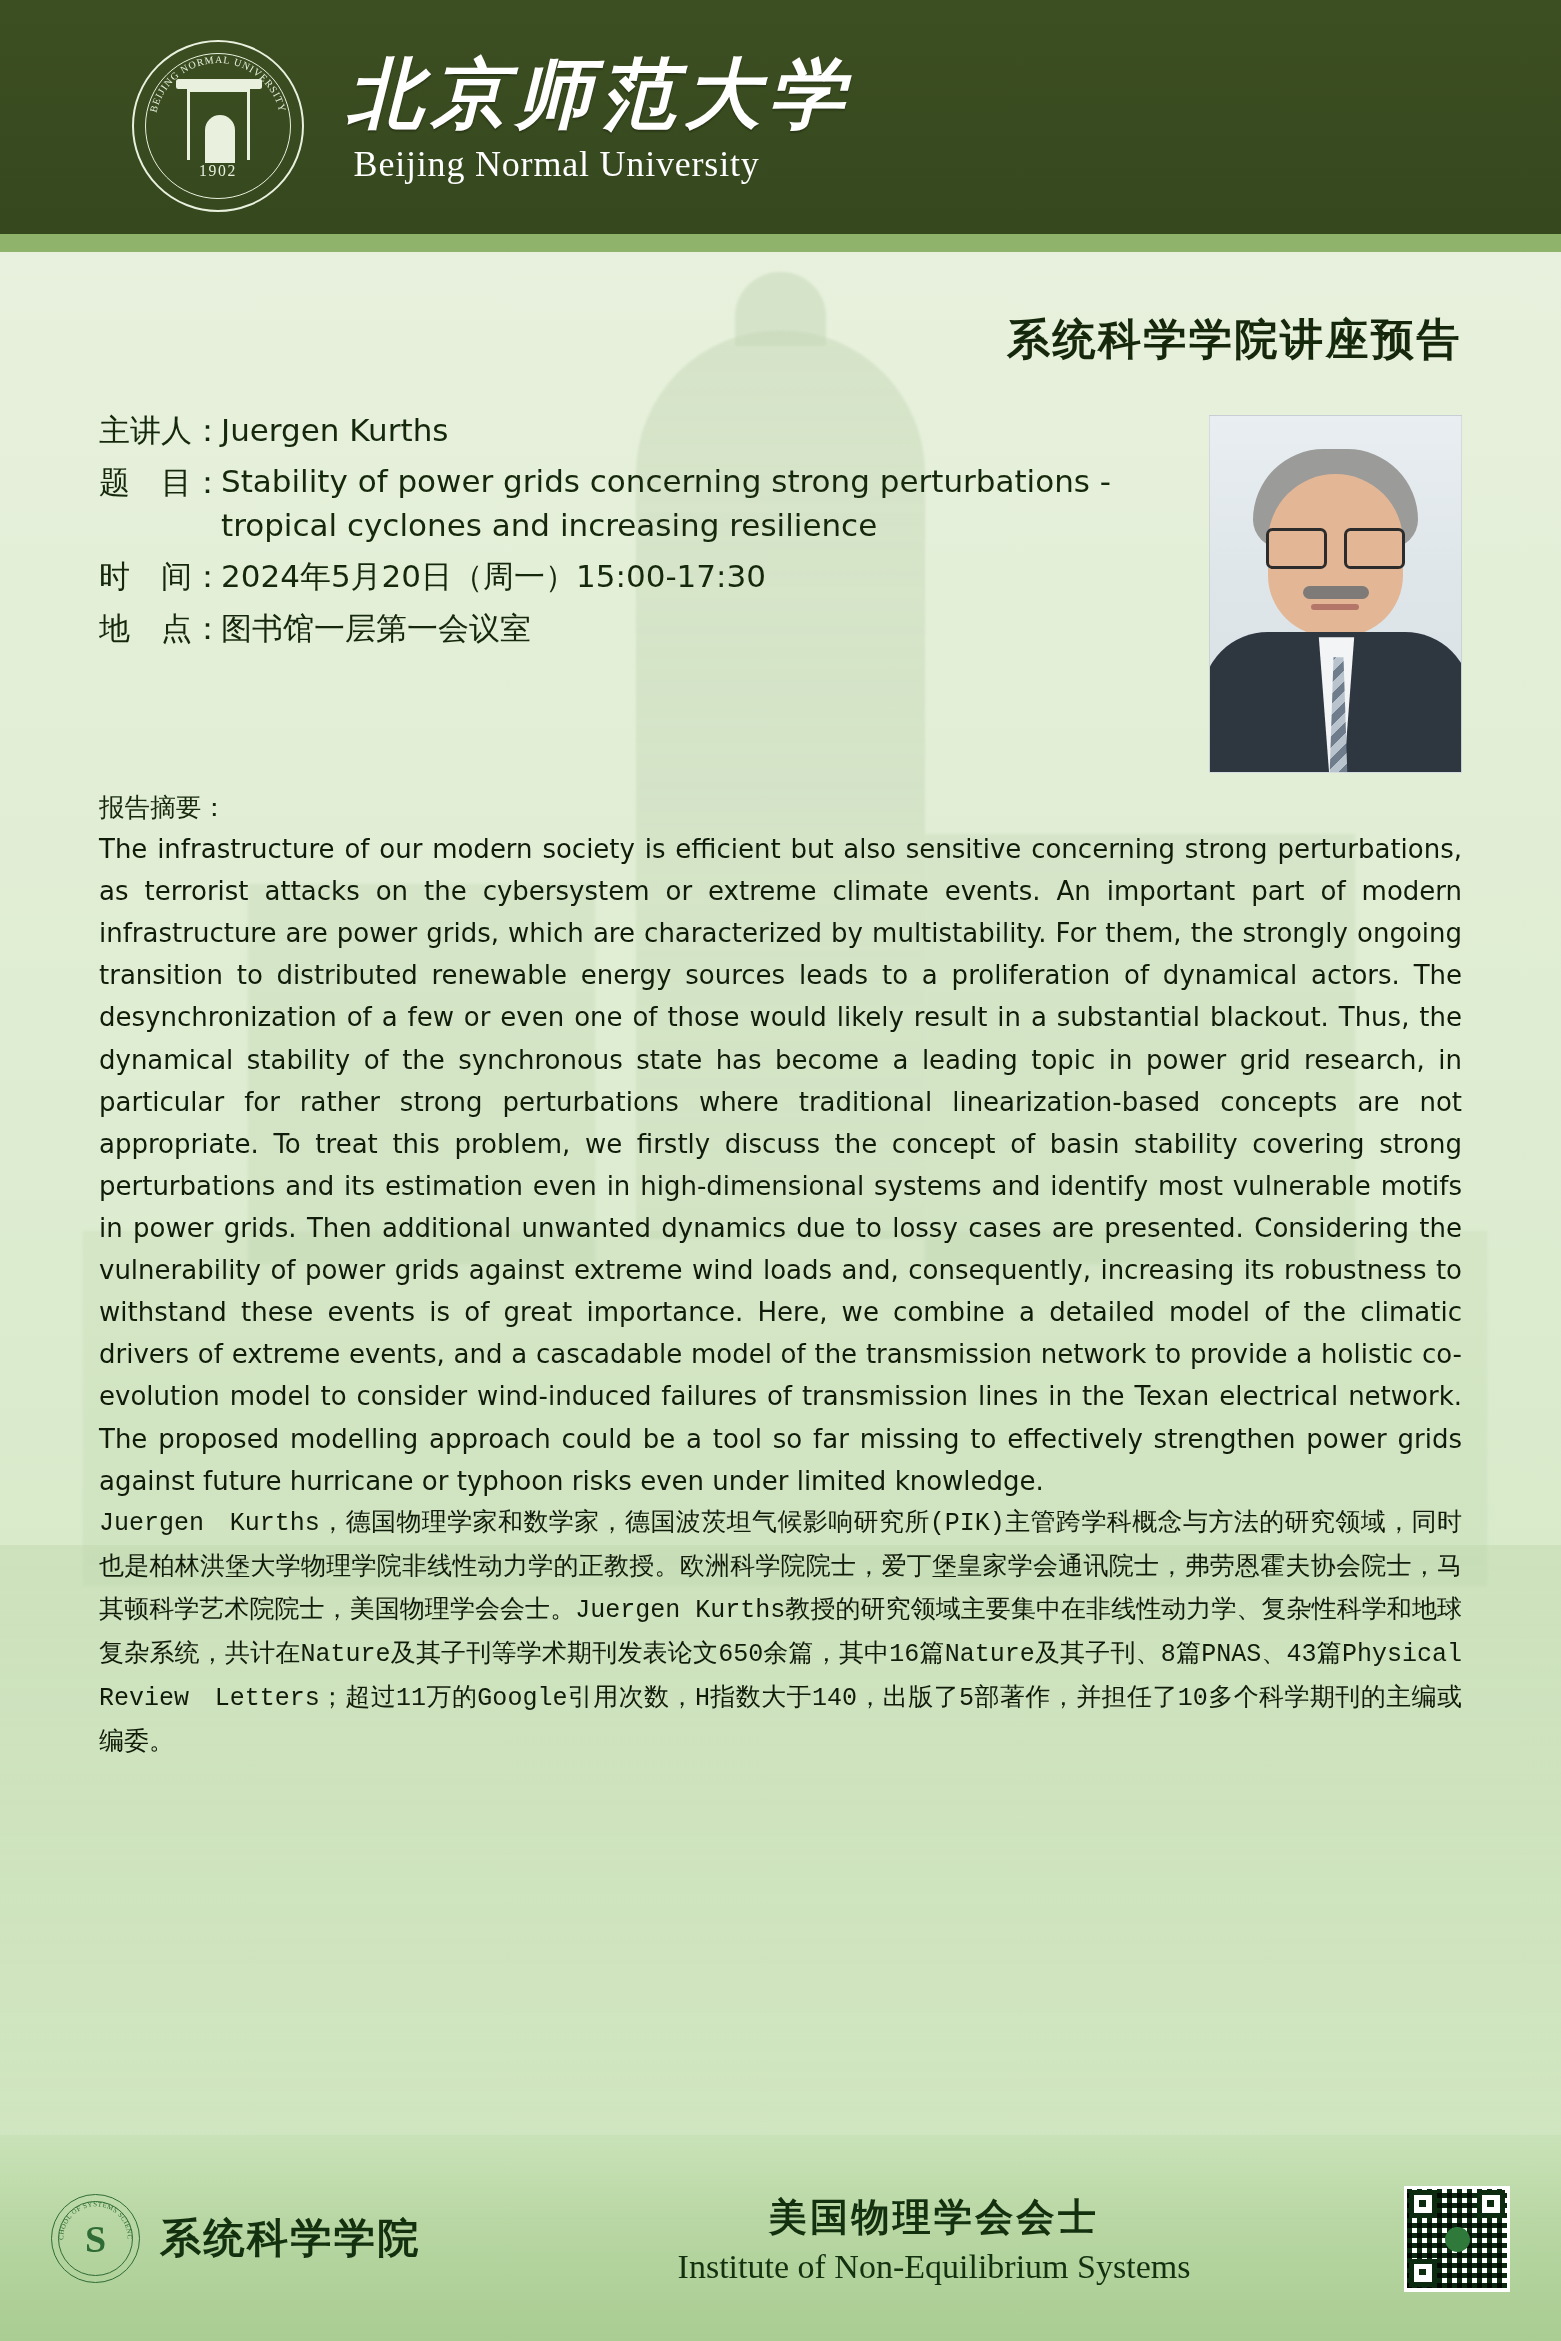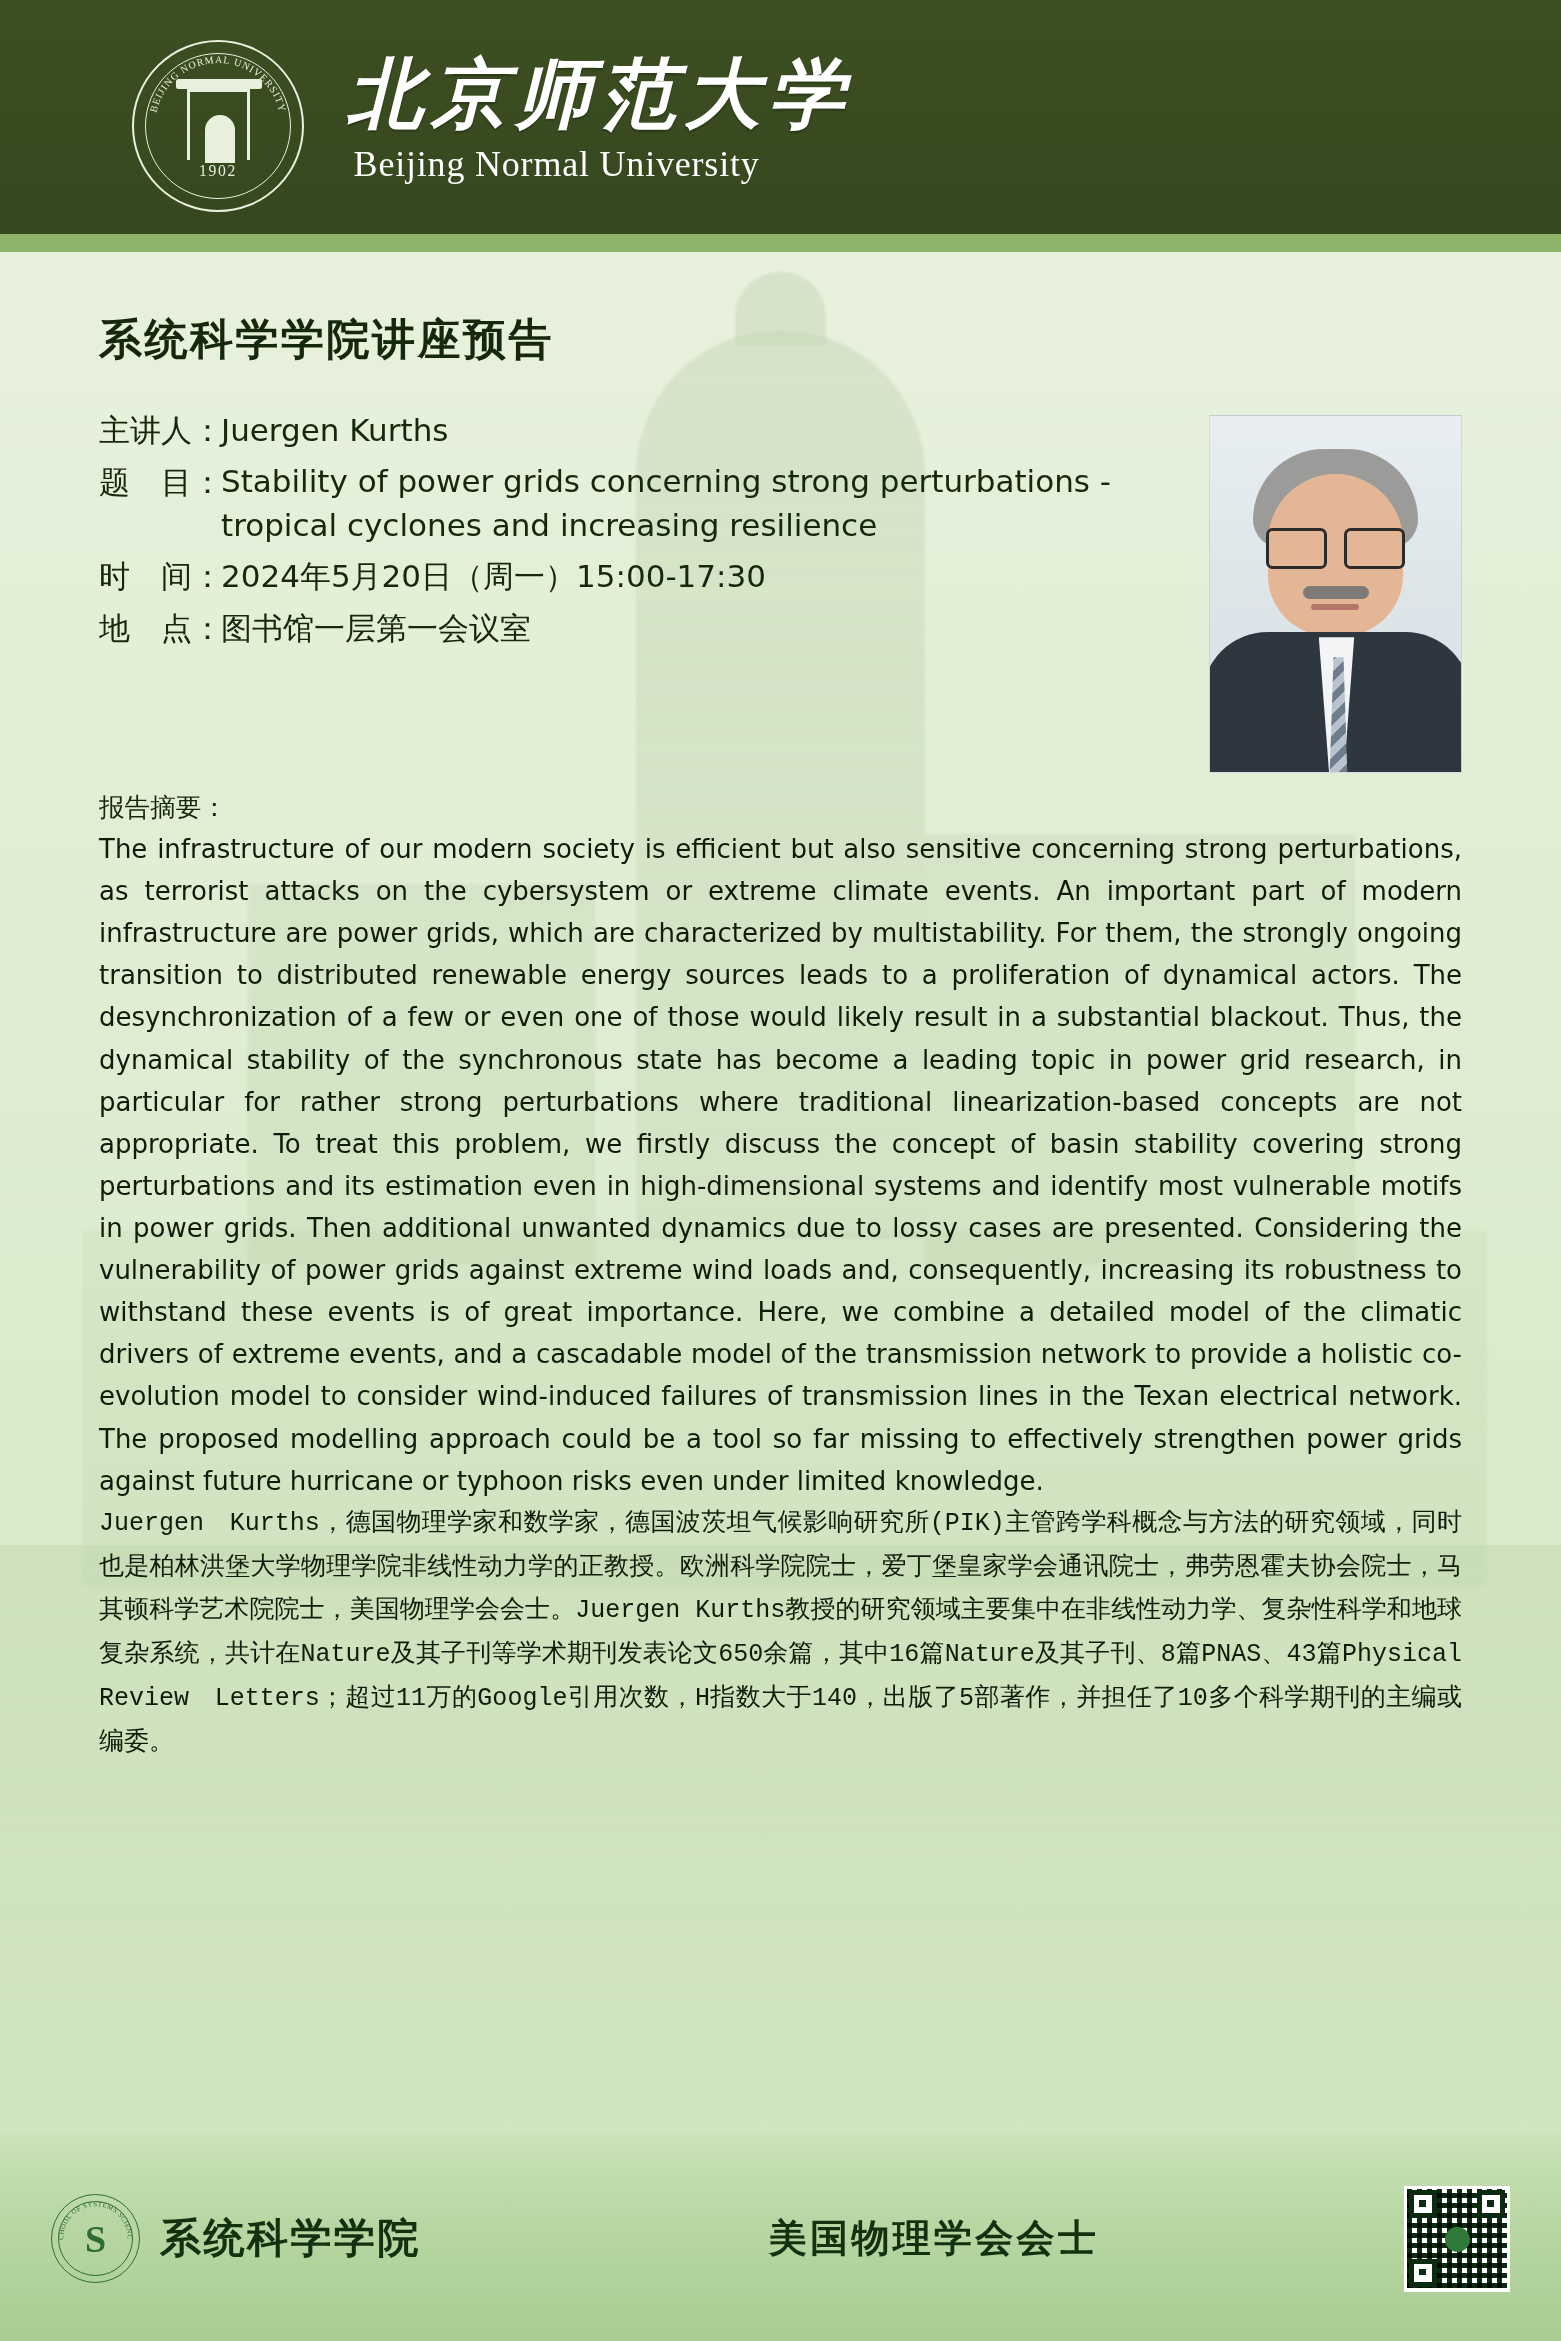--- a/index.html
+++ b/index.html
@@ -130,21 +130,21 @@
     font-family: "Liberation Serif", serif;
     letter-spacing: 0.8px;
     margin-top: 8.3px;
     padding-left: 6.6px;
   }
 
   
   .content { position: relative; z-index: 3; padding: 0 99px; }
 
   .poster-title {
-    text-align: left;
+    text-align: right;
     font-size: 43px;
     font-weight: bold;
     color: #15280c;
     letter-spacing: 2.5px;
     margin-top: 59px;
     font-family: "DejaVu Sans", "Liberation Sans", sans-serif;
   }
 
   .meta-wrap {
     position: relative;
@@ -431,20 +431,21 @@
             <textPath href="#sArc" startOffset="50%" text-anchor="middle">SCHOOL OF SYSTEMS SCIENCE</textPath>
           </text>
         </svg>
         <div class="sss-glyph">S</div>
       </div>
       <div class="footer-left-text">系统科学学院</div>
     </div>
 
     <div class="footer-center">
       <div class="inst-cn">美国物理学会会士</div>
+      <div class="inst-en">Institute of Non-Equilibrium Systems</div>
     </div>
 
     <div class="qr">
       <div class="qr-grid">
         <div class="qr-eye tl"></div>
         <div class="qr-eye tr"></div>
         <div class="qr-eye bl"></div>
         <div class="qr-center"></div>
       </div>
     </div>

